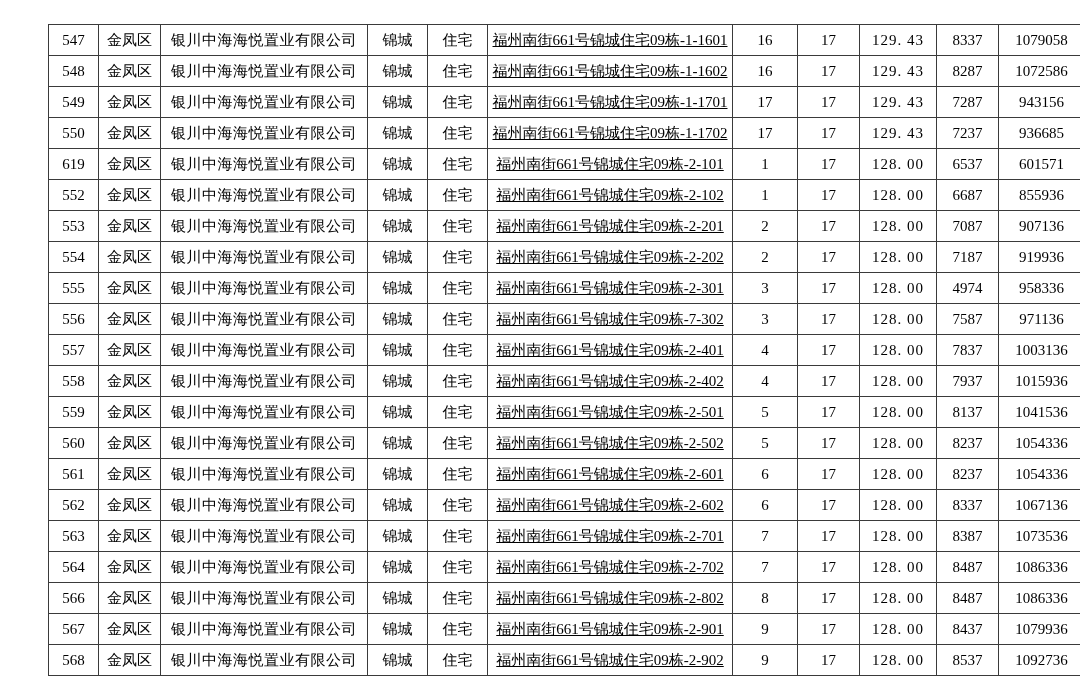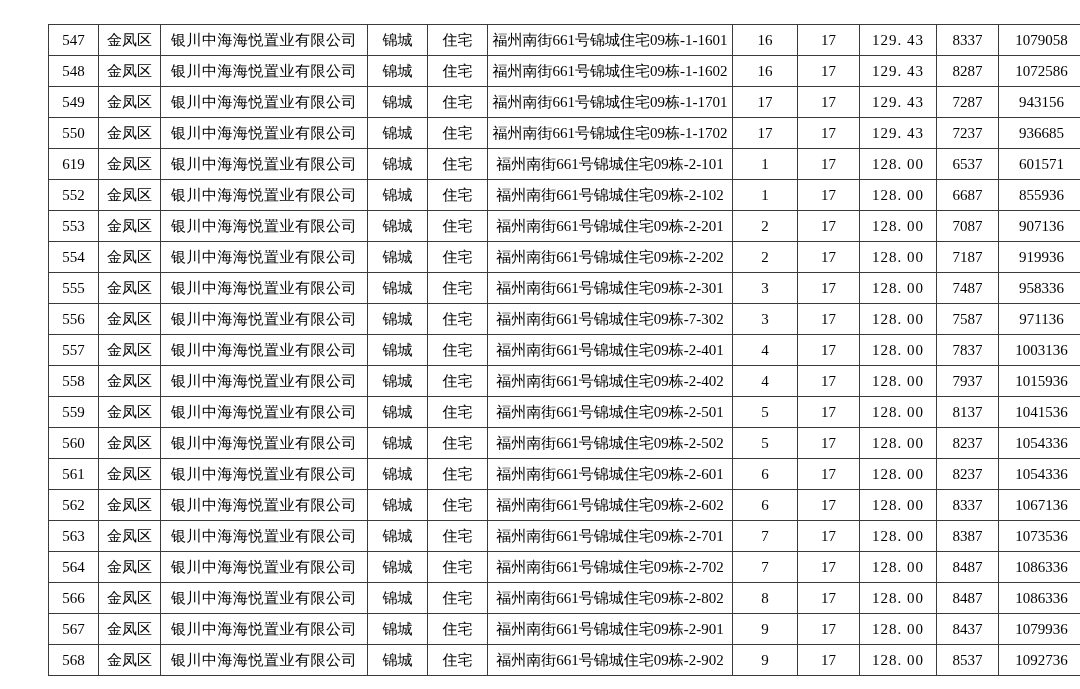--- a/index.html
+++ b/index.html
@@ -54,20 +54,21 @@
   col.c7 { width: 62px; }
   col.c8 { width: 77px; }
   col.c9 { width: 62px; }
   col.c10 { width: 86px; }
 
   .cell-company {
     letter-spacing: 0.5px;
   }
   .cell-address {
     letter-spacing: 0px;
+    text-decoration: underline;
   }
   .cell-num {
     font-family: "Liberation Serif", "DejaVu Serif", serif;
   }
   .cell-area {
     letter-spacing: 1px;
   }
 </style>
 </head>
 <body>
@@ -196,21 +197,21 @@
           <tr>
             <td class="cell-num">555</td>
             <td class="cell-text">金凤区</td>
             <td class="cell-company">银川中海海悦置业有限公司</td>
             <td class="cell-text">锦城</td>
             <td class="cell-text">住宅</td>
             <td class="cell-address">福州南街661号锦城住宅09栋-2-301</td>
             <td class="cell-num">3</td>
             <td class="cell-num">17</td>
             <td class="cell-area">128. 00</td>
-            <td class="cell-num">7487</td>
+            <td class="cell-num">4974</td>
             <td class="cell-num">958336</td>
           </tr>
           <tr>
             <td class="cell-num">556</td>
             <td class="cell-text">金凤区</td>
             <td class="cell-company">银川中海海悦置业有限公司</td>
             <td class="cell-text">锦城</td>
             <td class="cell-text">住宅</td>
             <td class="cell-address">福州南街661号锦城住宅09栋-7-302</td>
             <td class="cell-num">3</td>

